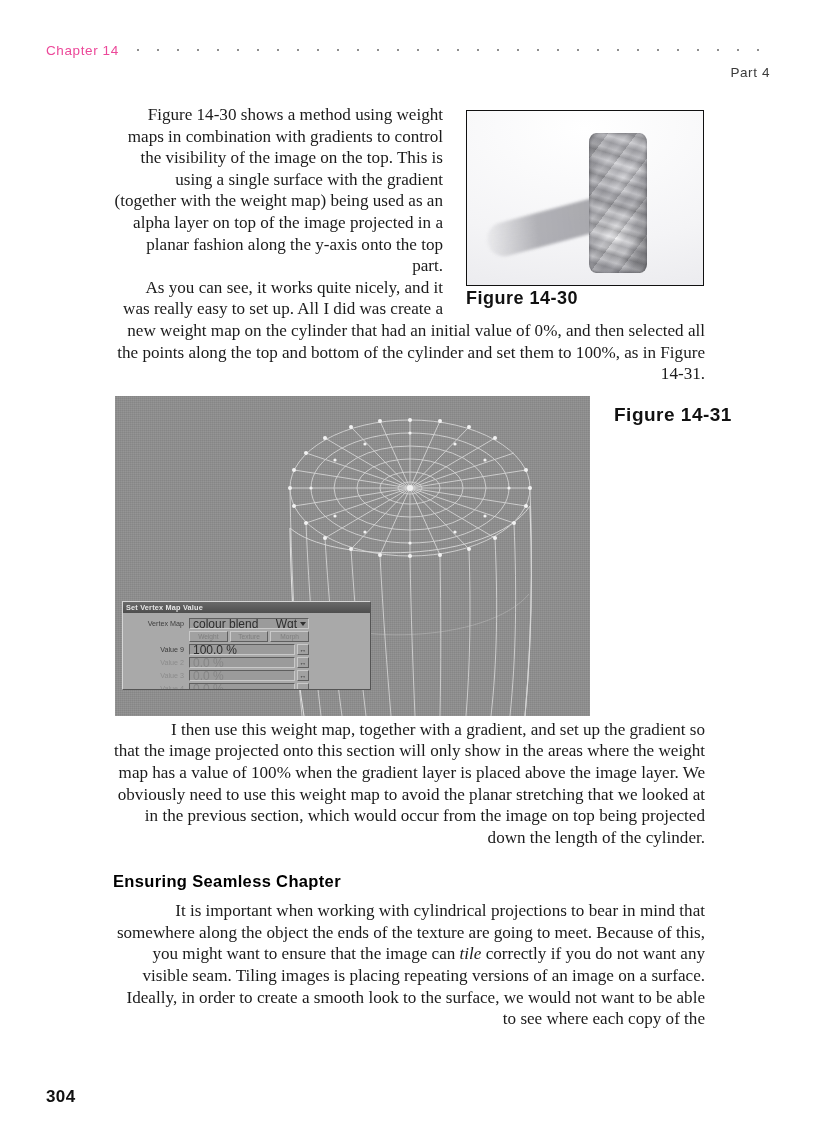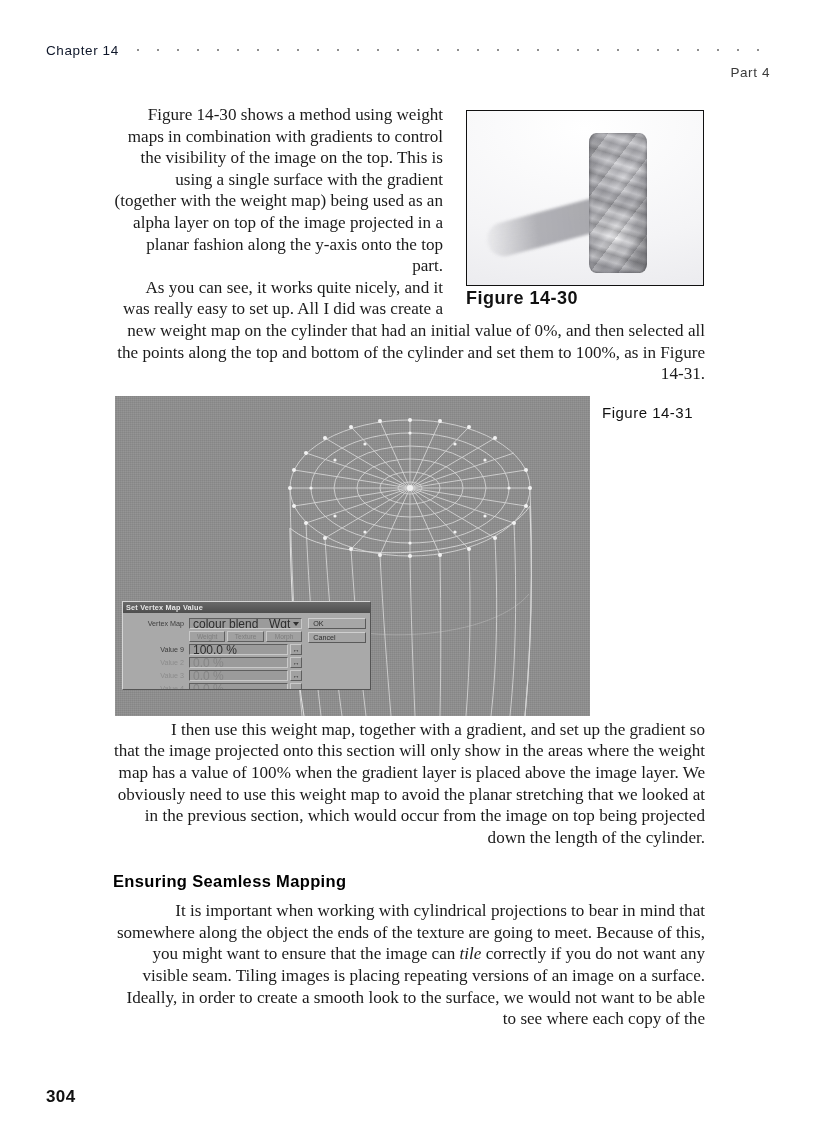--- a/index.html
+++ b/index.html
@@ -23,21 +23,21 @@
     top: 42px;
     width: 724px;
     height: 20px;
     display: flex;
     align-items: baseline;
   }
   .chapter-label {
     font-family: "Liberation Sans", "DejaVu Sans", sans-serif;
     font-size: 13.5px;
     letter-spacing: 0.6px;
-    color: #0f172a;
+    color: #ec4899;
     white-space: nowrap;
   }
   .dot-leader {
     flex: 1;
     height: 13px;
     margin-left: 9px;
     position: relative;
     overflow: hidden;
   }
   .dot-leader::before {
@@ -177,25 +177,25 @@
     inset: 0;
     background-image:
       repeating-linear-gradient(0deg, rgba(255,255,255,0.035) 0 1px, rgba(0,0,0,0.035) 1px 2px),
       repeating-linear-gradient(90deg, rgba(255,255,255,0.03) 0 1px, rgba(0,0,0,0.03) 1px 2px);
     opacity: 0.9;
   }
   .wire { position: absolute; inset: 0; }
 
   .fig31-cap {
     position: absolute;
-    left: 487px;
+    left: 499px;
     top: 8px;
     font-family: "Liberation Sans", "DejaVu Sans", sans-serif;
-    font-size: 15px;
-    font-weight: normal;
+    font-size: 19px;
+    font-weight: bold;
     letter-spacing: 0.5px;
     color: #111;
     white-space: nowrap;
   }
 
   
   .lw-dialog {
     position: absolute;
     left: 7px;
     top: 205px;
@@ -503,38 +503,34 @@
             <div class="lw-spin">↔</div>
           </div>
 
           <div class="lw-row">
             <div class="lw-label dim">Value 4</div>
             <div class="lw-field dim">0.0 %</div>
             <div class="lw-spin">↔</div>
           </div>
 
         </div>
-        <div class="lw-right">
-          <div class="lw-btn">OK</div>
-          <div class="lw-btn">Cancel</div>
-        </div>
       </div>
     </div>
   </div>
   <div class="fig31-cap">Figure 14-31</div>
 </div>
 
 <div class="content">
   <div class="fig30-float"></div>
 
   <p class="body indent">Figure 14-30 shows a method using weight maps in combination with gradients to control the visibility of the image on the top. This is using a single surface with the gradient (together with the weight map) being used as an alpha layer on top of the image projected in a planar fashion along the y-axis onto the top part.</p>
   <p class="body indent">As you can see, it works quite nicely, and it was really easy to set up. All I did was create a new weight map on the cylinder that had an initial value of 0%, and then selected all the points along the top and bottom of the cylinder and set them to 100%, as in Figure 14-31.</p>
 
   <div style="height:334px"></div>
 
   <p class="body indent">I then use this weight map, together with a gradient, and set up the gradient so that the image projected onto this section will only show in the areas where the weight map has a value of 100% when the gradient layer is placed above the image layer. We obviously need to use this weight map to avoid the planar stretching that we looked at in the previous section, which would occur from the image on top being projected down the length of the cylinder.</p>
 
-  <h2 class="section-head">Ensuring Seamless Mapping</h2>
+  <h2 class="section-head">Ensuring Seamless Chapter</h2>
 
   <p class="body"><span>It is important when working with cylindrical projections to bear in mind that somewhere along the object the ends of the texture are going to meet. Because of this, you might want to ensure that the image can </span><span class="ital">tile</span><span> correctly if you do not want any visible seam. Tiling images is placing repeating versions of an image on a surface. Ideally, in order to create a smooth look to the surface, we would not want to be able to see where each copy of the</span></p>
 </div>
 
 <div class="folio">304</div>
 
 </body></html>

